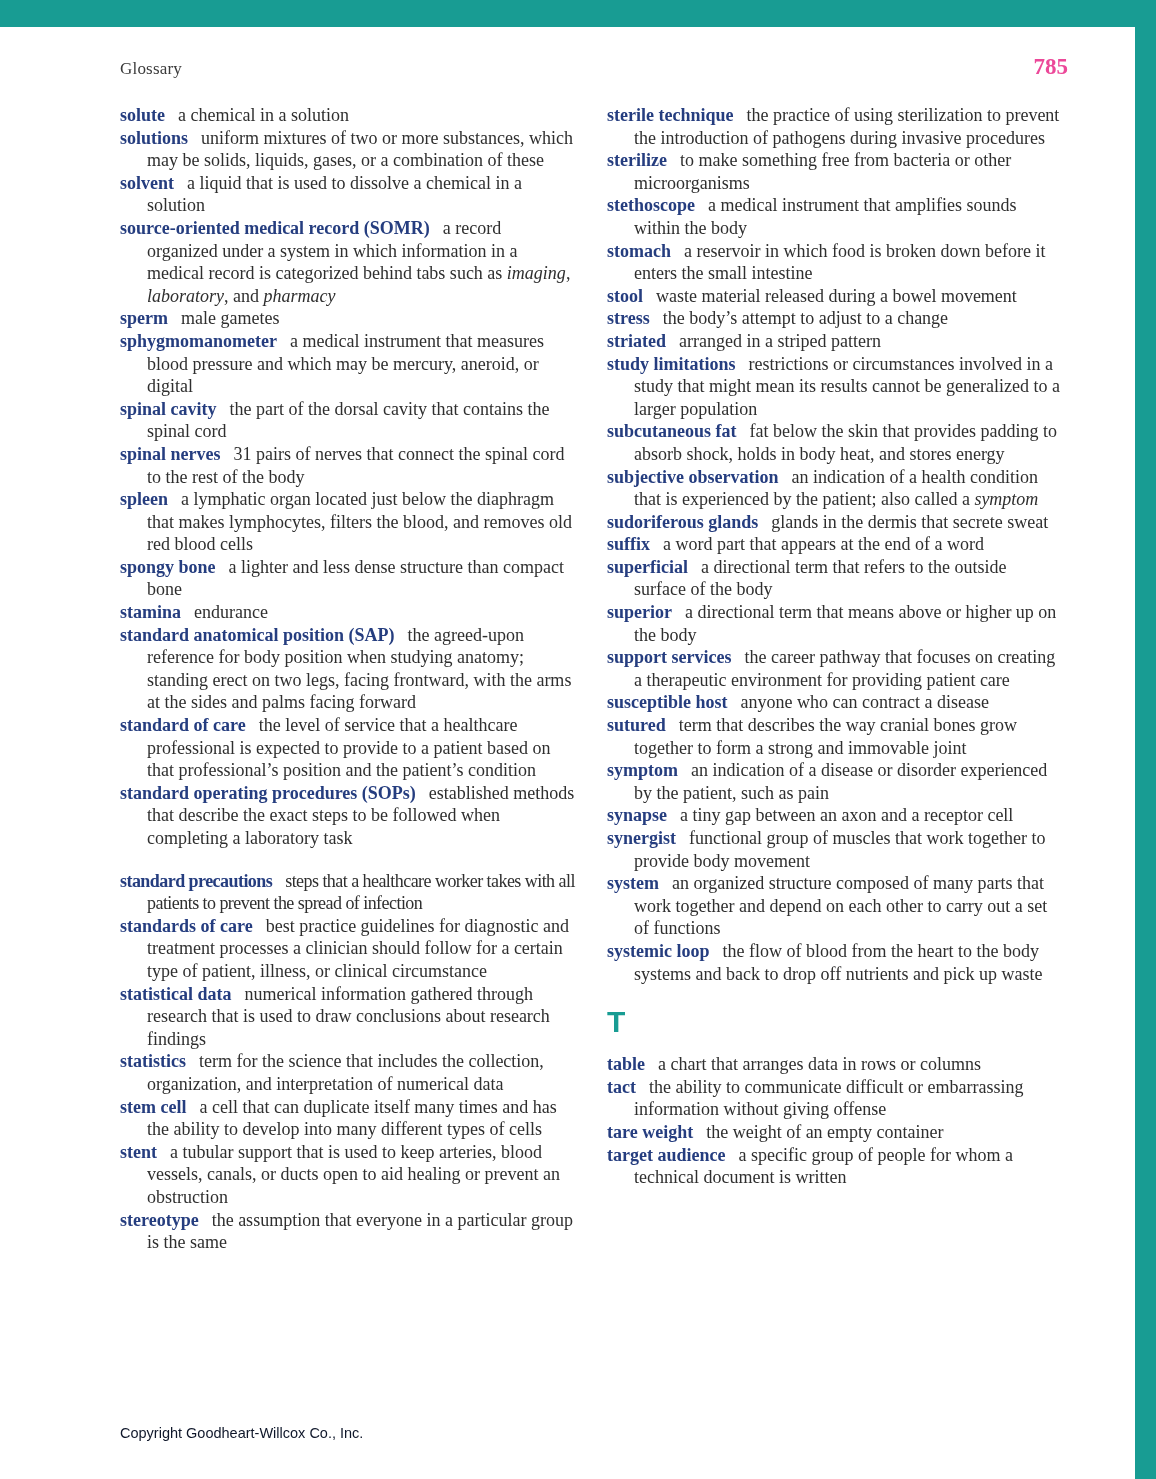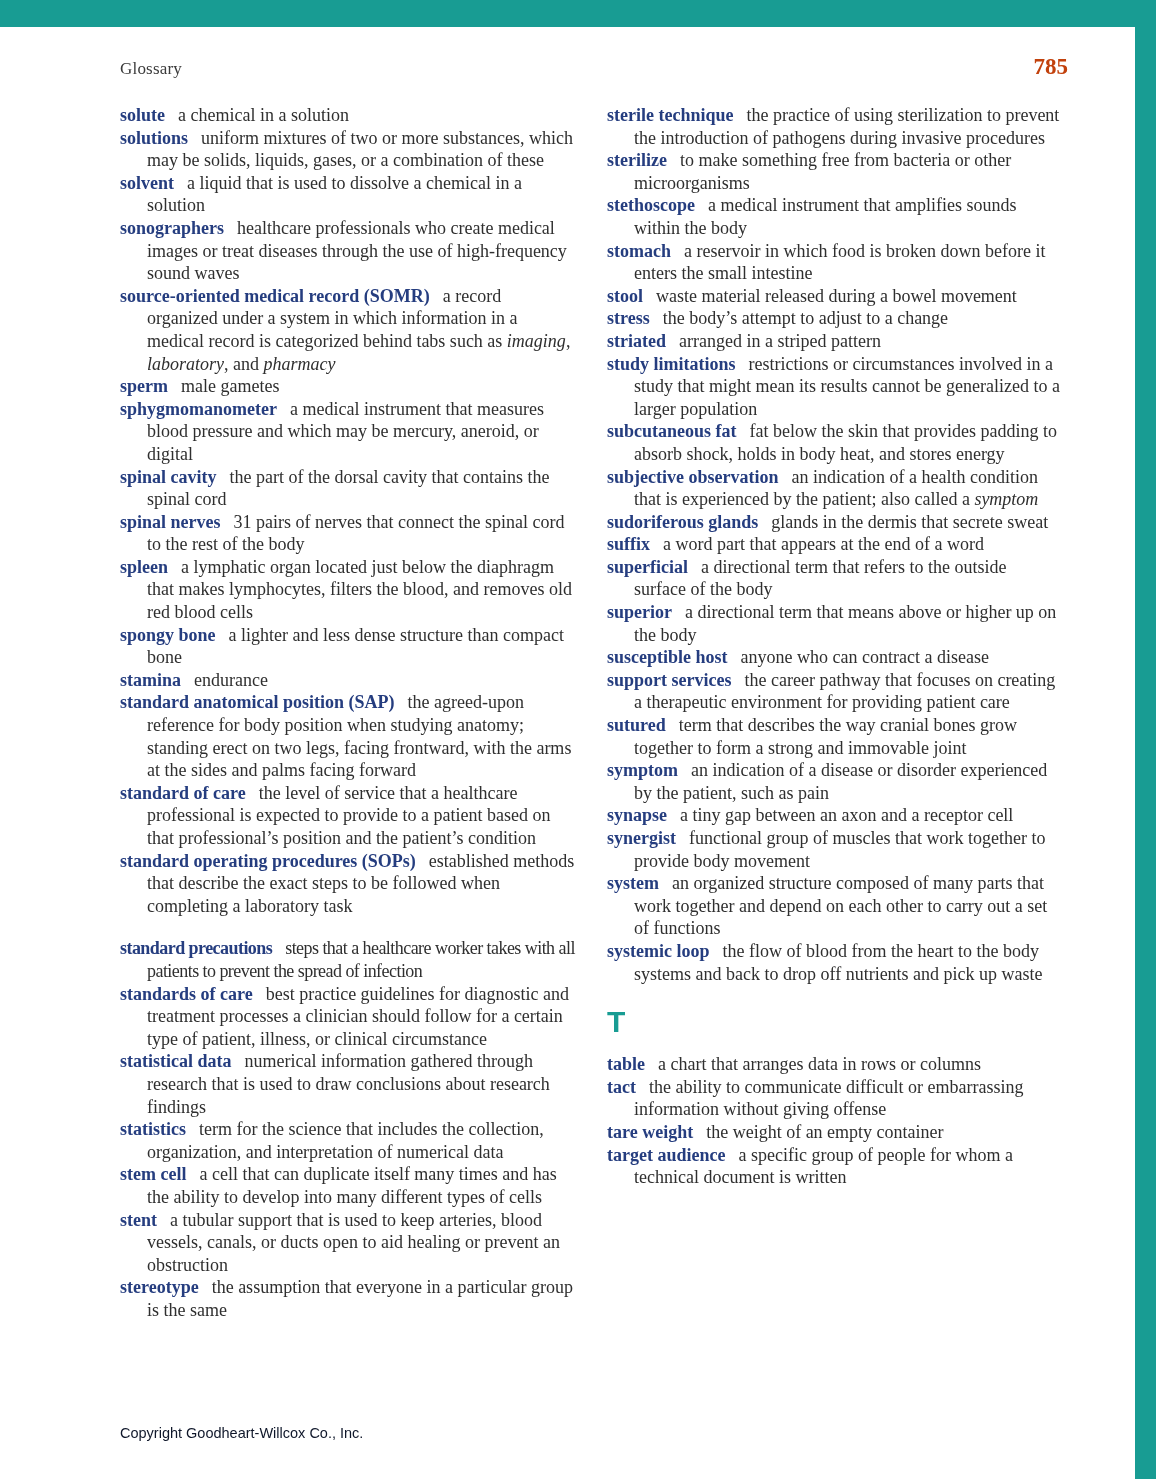--- a/index.html
+++ b/index.html
@@ -22,21 +22,21 @@
   }
   .right-bar{
     position:absolute;top:0;right:0;width:21px;height:1479px;
     background:var(--teal);
   }
   .header{
     position:absolute;top:54px;left:120px;width:948px;
     display:flex;justify-content:space-between;align-items:baseline;
   }
   .header-left{font-size:17px;color:#3b3b3b;letter-spacing:.2px;}
-  .page-num{font-size:23px;font-weight:bold;color:#c2410c;}
+  .page-num{font-size:23px;font-weight:bold;color:#ec4899;}
   .content{
     position:absolute;top:104px;left:120px;width:950px;
     display:flex;gap:32px;
   }
   .col{width:455px;}
   .entry{
     font-size:18px;line-height:22.6px;
     padding-left:27px;text-indent:-27px;
     text-align:left;
   }
@@ -65,21 +65,20 @@
 <div class="header">
   <span class="header-left">Glossary</span>
   <span class="page-num">785</span>
 </div>
 
 <div class="content">
   <div class="col">
       <div class="entry"><span class="term">solute</span><span class="gap"></span><span class="def"><span>a chemical in a solution</span></span></div>
       <div class="entry"><span class="term">solutions</span><span class="gap"></span><span class="def"><span>uniform mixtures of two or more substances, which may be solids, liquids, gases, or a combination of these</span></span></div>
       <div class="entry"><span class="term">solvent</span><span class="gap"></span><span class="def"><span>a liquid that is used to dissolve a chemical in a solution</span></span></div>
-      <div class="entry"><span class="term">sonographers</span><span class="gap"></span><span class="def"><span>healthcare professionals who create medical images or treat diseases through the use of high-frequency sound waves</span></span></div>
       <div class="entry"><span class="term">source-oriented medical record (SOMR)</span><span class="gap"></span><span class="def"><span>a record organized under a system in which information in a medical record is categorized behind tabs such as </span><span class="ital">imaging</span><span>, </span><span class="ital">laboratory</span><span>, and </span><span class="ital">pharmacy</span></span></div>
       <div class="entry"><span class="term">sperm</span><span class="gap"></span><span class="def"><span>male gametes</span></span></div>
       <div class="entry"><span class="term">sphygmomanometer</span><span class="gap"></span><span class="def"><span>a medical instrument that measures blood pressure and which may be mercury, aneroid, or digital</span></span></div>
       <div class="entry"><span class="term">spinal cavity</span><span class="gap"></span><span class="def"><span>the part of the dorsal cavity that contains the spinal cord</span></span></div>
       <div class="entry"><span class="term">spinal nerves</span><span class="gap"></span><span class="def"><span>31 pairs of nerves that connect the spinal cord to the rest of the body</span></span></div>
       <div class="entry"><span class="term">spleen</span><span class="gap"></span><span class="def"><span>a lymphatic organ located just below the diaphragm that makes lymphocytes, filters the blood, and removes old red blood cells</span></span></div>
       <div class="entry"><span class="term">spongy bone</span><span class="gap"></span><span class="def"><span>a lighter and less dense structure than compact bone</span></span></div>
       <div class="entry"><span class="term">stamina</span><span class="gap"></span><span class="def"><span>endurance</span></span></div>
       <div class="entry"><span class="term">standard anatomical position (SAP)</span><span class="gap"></span><span class="def"><span>the agreed-upon reference for body position when studying anatomy; standing erect on two legs, facing frontward, with the arms at the sides and palms facing forward</span></span></div>
       <div class="entry"><span class="term">standard of care</span><span class="gap"></span><span class="def"><span>the level of service that a healthcare professional is expected to provide to a patient based on that professional’s position and the patient’s condition</span></span></div>
@@ -100,22 +99,22 @@
       <div class="entry"><span class="term">stool</span><span class="gap"></span><span class="def"><span>waste material released during a bowel movement</span></span></div>
       <div class="entry"><span class="term">stress</span><span class="gap"></span><span class="def"><span>the body’s attempt to adjust to a change</span></span></div>
       <div class="entry"><span class="term">striated</span><span class="gap"></span><span class="def"><span>arranged in a striped pattern</span></span></div>
       <div class="entry"><span class="term">study limitations</span><span class="gap"></span><span class="def"><span>restrictions or circumstances involved in a study that might mean its results cannot be generalized to a larger population</span></span></div>
       <div class="entry"><span class="term">subcutaneous fat</span><span class="gap"></span><span class="def"><span>fat below the skin that provides padding to absorb shock, holds in body heat, and stores energy</span></span></div>
       <div class="entry"><span class="term">subjective observation</span><span class="gap"></span><span class="def"><span>an indication of a health condition that is experienced by the patient; also called a </span><span class="ital">symptom</span></span></div>
       <div class="entry"><span class="term">sudoriferous glands</span><span class="gap"></span><span class="def"><span>glands in the dermis that secrete sweat</span></span></div>
       <div class="entry"><span class="term">suffix</span><span class="gap"></span><span class="def"><span>a word part that appears at the end of a word</span></span></div>
       <div class="entry"><span class="term">superficial</span><span class="gap"></span><span class="def"><span>a directional term that refers to the outside surface of the body</span></span></div>
       <div class="entry"><span class="term">superior</span><span class="gap"></span><span class="def"><span>a directional term that means above or higher up on the body</span></span></div>
+      <div class="entry"><span class="term">support services</span><span class="gap"></span><span class="def"><span>the career pathway that focuses on creating a therapeutic environment for providing patient care</span></span></div>
       <div class="entry"><span class="term">susceptible host</span><span class="gap"></span><span class="def"><span>anyone who can contract a disease</span></span></div>
-      <div class="entry"><span class="term">support services</span><span class="gap"></span><span class="def"><span>the career pathway that focuses on creating a therapeutic environment for providing patient care</span></span></div>
       <div class="entry"><span class="term">sutured</span><span class="gap"></span><span class="def"><span>term that describes the way cranial bones grow together to form a strong and immovable joint</span></span></div>
       <div class="entry"><span class="term">symptom</span><span class="gap"></span><span class="def"><span>an indication of a disease or disorder experienced by the patient, such as pain</span></span></div>
       <div class="entry"><span class="term">synapse</span><span class="gap"></span><span class="def"><span>a tiny gap between an axon and a receptor cell</span></span></div>
       <div class="entry"><span class="term">synergist</span><span class="gap"></span><span class="def"><span>functional group of muscles that work together to provide body movement</span></span></div>
       <div class="entry"><span class="term">system</span><span class="gap"></span><span class="def"><span>an organized structure composed of many parts that work together and depend on each other to carry out a set of functions</span></span></div>
       <div class="entry"><span class="term">systemic loop</span><span class="gap"></span><span class="def"><span>the flow of blood from the heart to the body systems and back to drop off nutrients and pick up waste</span></span></div>
       <div class="section-heading">T</div>
       <div class="entry"><span class="term">table</span><span class="gap"></span><span class="def"><span>a chart that arranges data in rows or columns</span></span></div>
       <div class="entry"><span class="term">tact</span><span class="gap"></span><span class="def"><span>the ability to communicate difficult or embarrassing information without giving offense</span></span></div>
       <div class="entry"><span class="term">tare weight</span><span class="gap"></span><span class="def"><span>the weight of an empty container</span></span></div>

